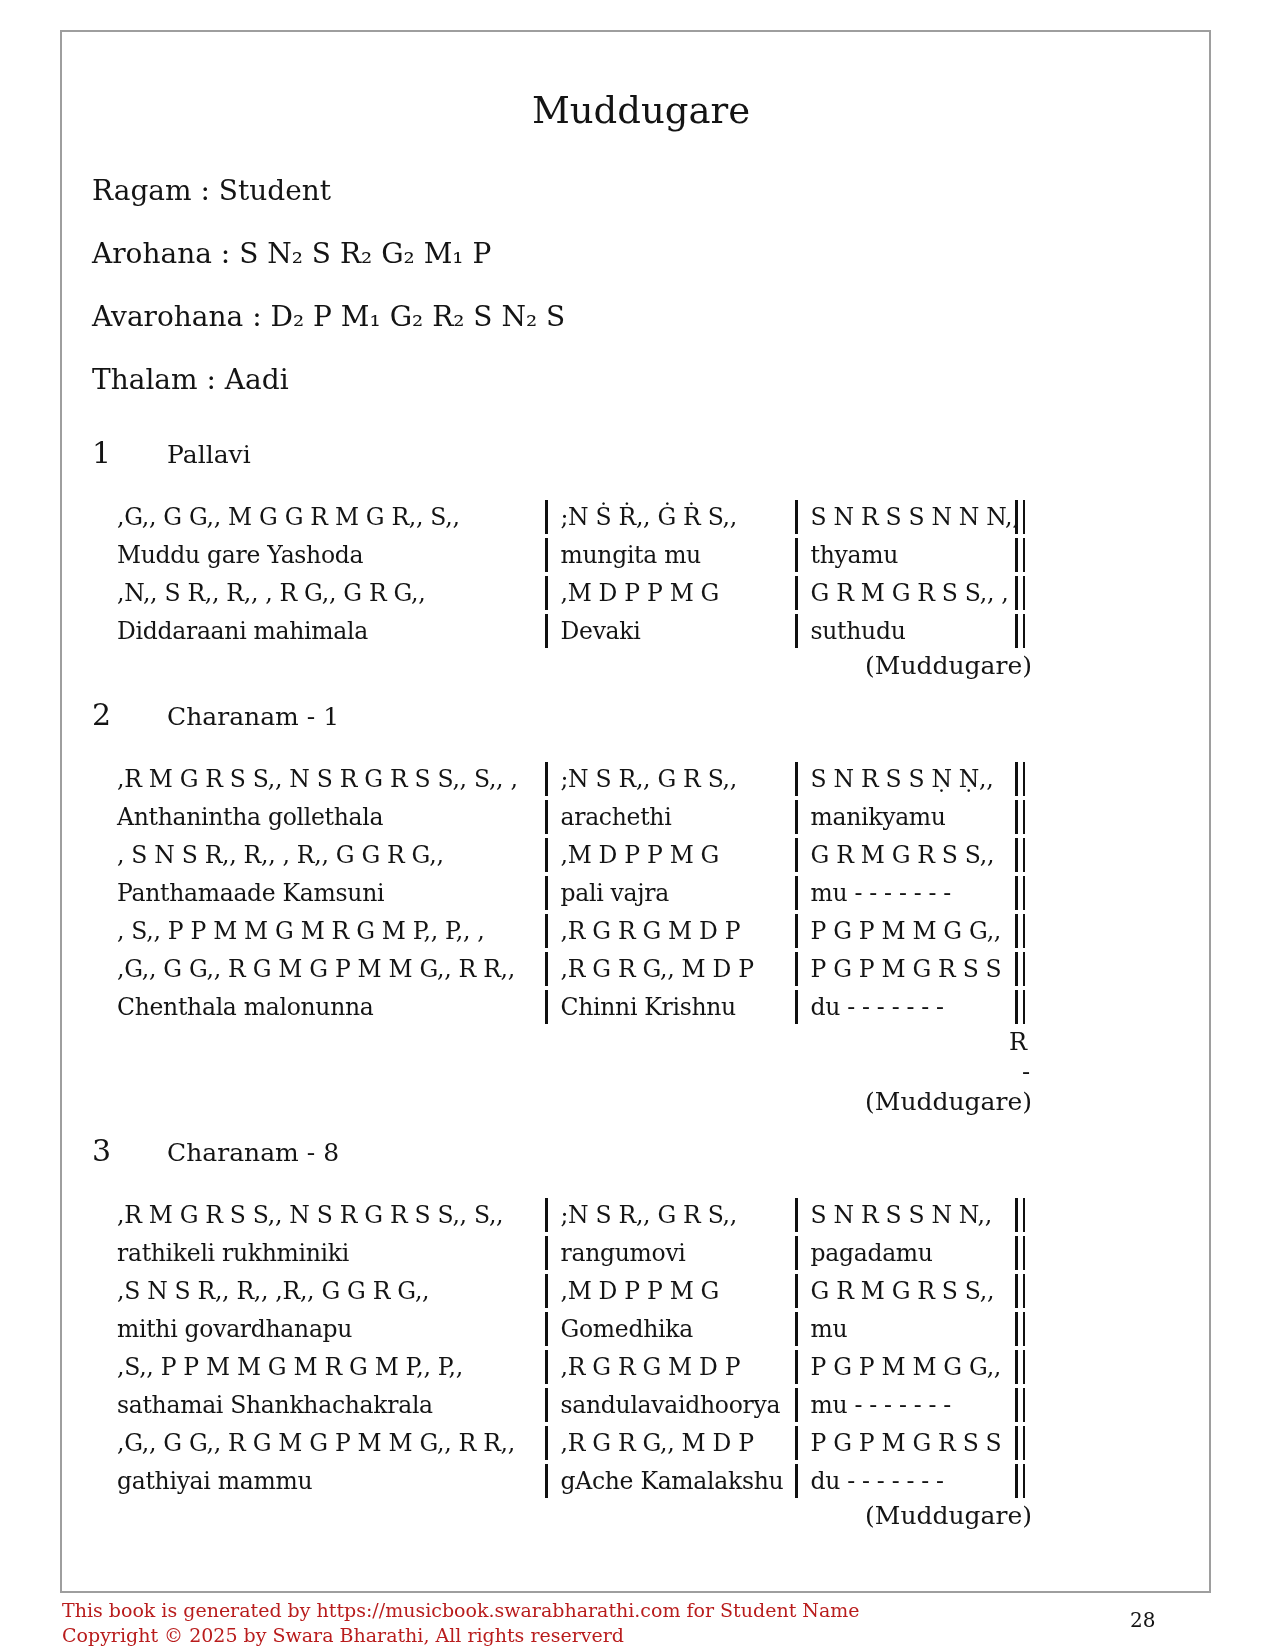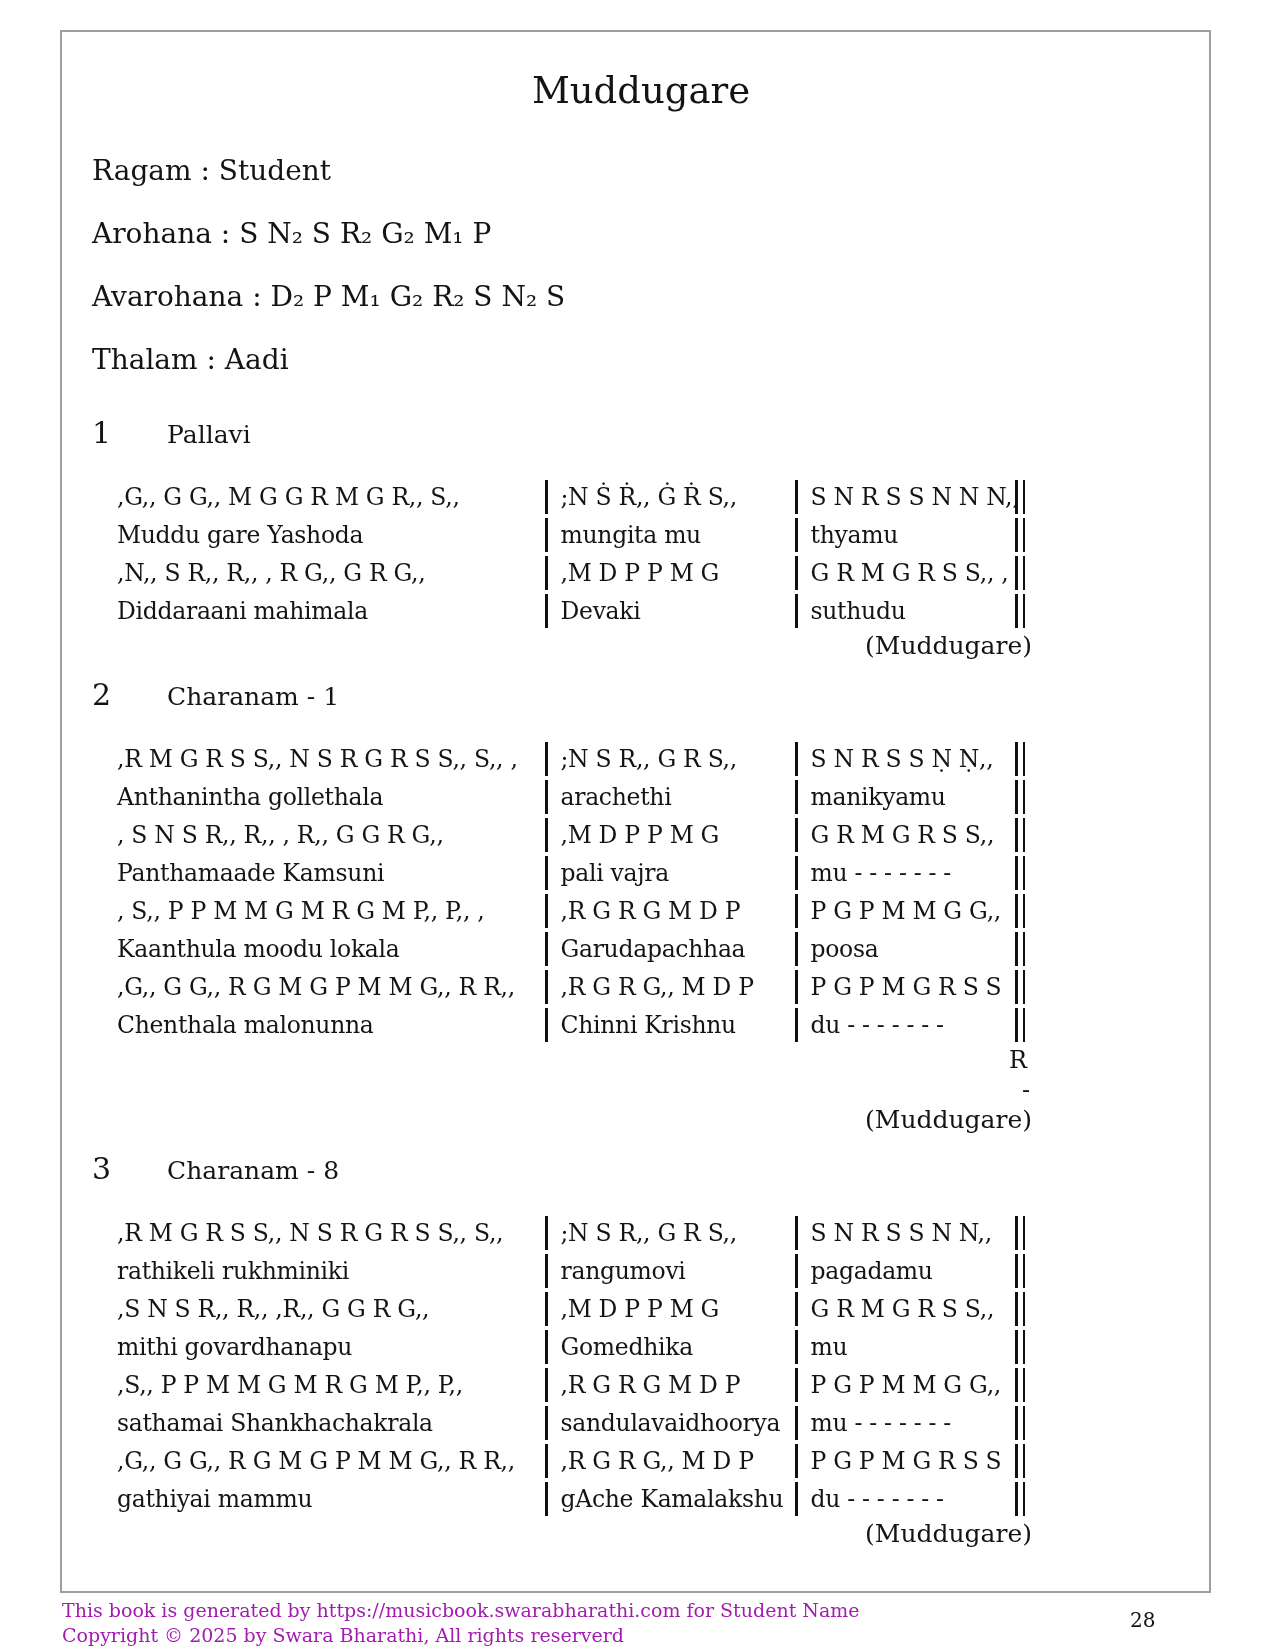--- a/index.html
+++ b/index.html
@@ -5,21 +5,21 @@
   html,body{margin:0;padding:0;background:#ffffff;}
   body{
     width:1275px;height:1650px;position:relative;
     font-family:"DejaVu Serif","Liberation Serif",serif;
     color:#141414;
   }
   .sheet{
     position:absolute;left:60px;top:30px;width:1151px;height:1563px;
     border:2px solid #9e9e9e;background:#ffffff;box-sizing:border-box;
   }
-  .title{margin-top:36px;text-align:center;font-size:37px;line-height:46px;padding-left:11px;}
+  .title{margin-top:56px;text-align:center;font-size:37px;line-height:46px;padding-left:11px;}
   .meta{margin-left:30px;font-size:28px;line-height:33px;}
   .meta.m1{margin-top:40px;}
   .meta.m2,.meta.m3,.meta.m4{margin-top:30px;}
   .section{margin-left:30px;}
   .sec1{margin-top:40px;}
   .sec2,.sec3{margin-top:16px;}
   .sec-head{display:flex;align-items:baseline;gap:16px;line-height:34px;}
   .sec-num{font-size:30px;}
   .sec-title{font-size:25px;margin-left:40px;}
   .rows{margin-left:25px;margin-top:26px;}
@@ -27,21 +27,21 @@
   .c1{width:428px;}
   .c2{width:250px;display:flex;align-items:center;}
   .c3{width:220px;display:flex;align-items:center;}
   .bar{display:inline-block;width:2.5px;height:34px;background:#101010;margin-right:13px;flex:0 0 auto;}
   .dbar{display:flex;gap:5px;}
   .dbar i{display:block;width:2.5px;height:34px;background:#101010;}
   .refrain{width:915px;text-align:right;font-size:25px;line-height:32px;}
   .tail{text-align:right;font-size:24px;}
   .tail-r{width:910px;line-height:32px;}
   .tail-dash{width:913px;line-height:28px;}
-  .footer{position:absolute;left:62px;top:1598px;font-size:19px;line-height:25px;color:#a21caf;}
+  .footer{position:absolute;left:62px;top:1598px;font-size:19px;line-height:25px;color:#b91c1c;}
   .pagenum{position:absolute;left:1130px;top:1608px;font-size:20px;}
 </style>
 </head>
 <body>
 
 <div class="sheet">
 
   <div class="title">Muddugare</div>
 
   <div class="meta m1">Ragam : Student</div>
@@ -204,35 +204,20 @@
         <div class="c3">
             <span class="bar"></span>
             <span>P G P M M G G,,</span>
           </div>
         <div class="dbar">
             <i></i>
             <i></i>
           </div>
       </div>
 
-      <div class="mrow">
-        <div class="c1">Kaanthula moodu lokala</div>
-        <div class="c2">
-            <span class="bar"></span>
-            <span>Garudapachhaa</span>
-          </div>
-        <div class="c3">
-            <span class="bar"></span>
-            <span>poosa</span>
-          </div>
-        <div class="dbar">
-            <i></i>
-            <i></i>
-          </div>
-      </div>
 
       <div class="mrow">
         <div class="c1">,G,, G G,, R G M G P M M G,, R R,,</div>
         <div class="c2">
             <span class="bar"></span>
             <span>,R G R G,, M D P</span>
           </div>
         <div class="c3">
             <span class="bar"></span>
             <span>P G P M G R S S</span>

